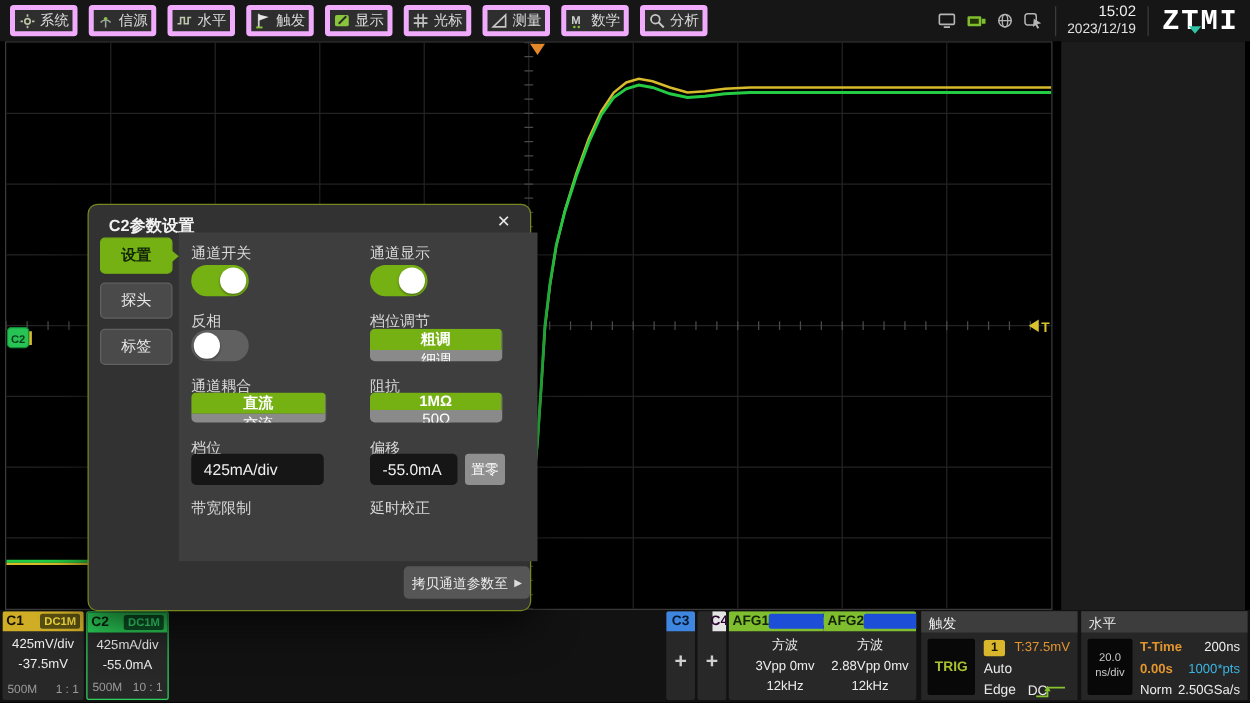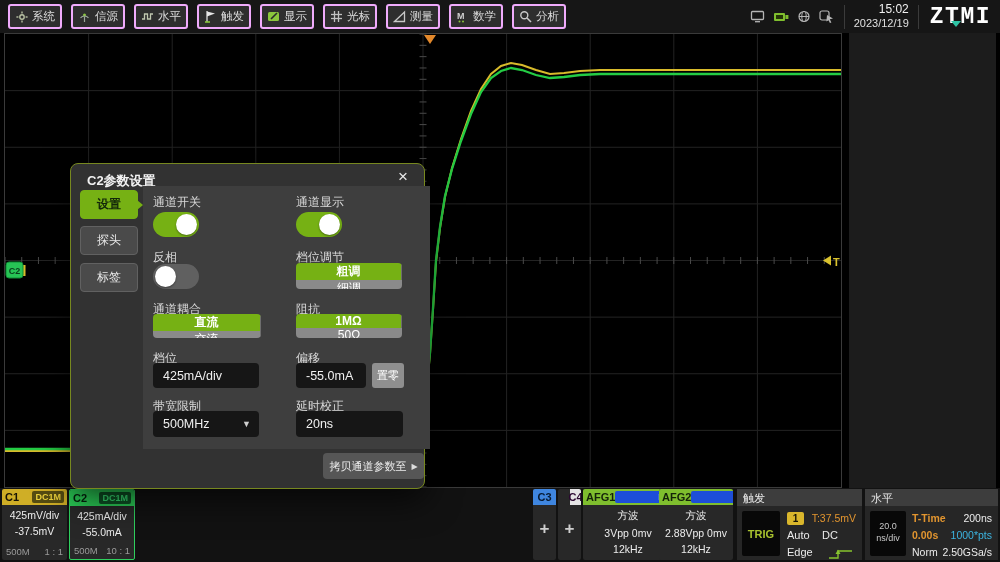--- a/index.html
+++ b/index.html
@@ -6,21 +6,21 @@
   html,body { width:1000px; height:562px; }
   body {
     position:relative; overflow:hidden; background:#000;
     font-family:"Liberation Sans", sans-serif;
     -webkit-font-smoothing:antialiased;
   }
   
   .topbar { position:absolute; left:0; top:0; width:1000px; height:33px; background:#161616; z-index:5; }
   .menu { position:absolute; left:8px; top:4px; display:flex; gap:9px; }
   .menu-btn {
-    width:54px; height:25px; background:#2e2e2e; border:2px solid #f0abfc; border-radius:3px;
+    width:54px; height:25px; background:#2e2e2e; border:4px solid #f0abfc; border-radius:3px;
     color:#dcdcdc; font-size:11.5px; display:flex; align-items:center; justify-content:center; gap:4px;
     cursor:pointer;
   }
   .menu-btn .micon { width:13px; height:13px; display:flex; align-items:center; justify-content:center; }
   .tr-cluster { position:absolute; right:5px; top:0; height:33px; display:flex; align-items:center; gap:9px; }
   .st-icons { display:flex; gap:7px; align-items:center; }
   .st-icons .micon { width:16px; height:14px; display:flex; align-items:center; justify-content:center; }
   .vdiv { width:1px; height:24px; background:#3b3b3b; }
   .timeblock { text-align:right; line-height:1.25; }
   .timeblock .t1 { color:#f0f0f0; font-size:12px; }
@@ -60,21 +60,21 @@
   .panel .phdr { height:17px; background:#3d3d3d; color:#ececec; font-size:11px; padding:2px 0 0 6px; }
   .trigp { left:737px; width:125px; }
   .horzp { left:865px; width:133px; }
   .blkbox { position:absolute; background:#080808; border-radius:2px; }
   .trig-box { left:5px; top:22px; width:38px; height:45px; color:#a9c22f; font-weight:bold; font-size:11px;
     display:flex; align-items:center; justify-content:center; }
   .trig-src { position:absolute; left:50px; top:23px; width:17px; height:13px; background:#d9b62c; color:#181404;
     font-size:10px; font-weight:bold; text-align:center; border-radius:2px; line-height:13px; }
   .trig-level { position:absolute; right:6px; top:23px; color:#e2952f; font-size:10.5px; }
   .trig-mode { position:absolute; left:50px; top:40px; color:#eaeaea; font-size:11px; }
-  .trig-coup { position:absolute; right:24px; top:40px; color:#eaeaea; font-size:11px; }
+  .trig-coup { position:absolute; right:24px; top:58px; color:#eaeaea; font-size:11px; }
   .trig-type { position:absolute; left:50px; top:57px; color:#eaeaea; font-size:11px; }
   .edge-icon { position:absolute; right:8px; top:57px; }
   .h-box { left:5px; top:22px; width:36px; height:45px; color:#ececec; text-align:center; padding-top:7px; font-size:12px; }
   .h-box span { display:block; font-size:9px; color:#c8c8c8; margin-top:1px; }
   .h-cell { position:absolute; font-size:10.5px; color:#ececec; white-space:nowrap; }
   .h-or { color:#e2952f; font-weight:bold; }
   .h-cy { color:#3cb4e0; }
   
   .dialog { position:absolute; left:70px; top:163px; width:355px; height:326px; background:#323232;
     border:1px solid #77881f; border-radius:8px; box-shadow:0 10px 34px rgba(0,0,0,.7); z-index:10; }
@@ -504,25 +504,20 @@
   </div>
 
   <div class="dlbl" style="left:82px; top:186px;">档位</div>
   <div class="dinput" style="left:82px; top:199px; width:106px; height:25px;">425mA/div</div>
 
   <div class="dlbl" style="left:225px; top:186px;">偏移</div>
   <div class="dinput" style="left:225px; top:199px; width:70px; height:25px;">-55.0mA</div>
   <div class="zero-btn">置零</div>
 
   <div class="dlbl" style="left:82px; top:234px;">带宽限制</div>
-  <div class="dinput dselect" style="left:82px; top:247px; width:106px; height:26px;">
-    <span>500MHz</span>
-    <span class="caret">▼</span>
-  </div>
 
   <div class="dlbl" style="left:225px; top:234px;">延时校正</div>
-  <div class="dinput" style="left:225px; top:247px; width:107px; height:26px;">20ns</div>
 
   <div class="copy-btn">
     <span>拷贝通道参数至</span>
     <span class="arr">▶</span>
   </div>
 </div>
 
 </body></html>

